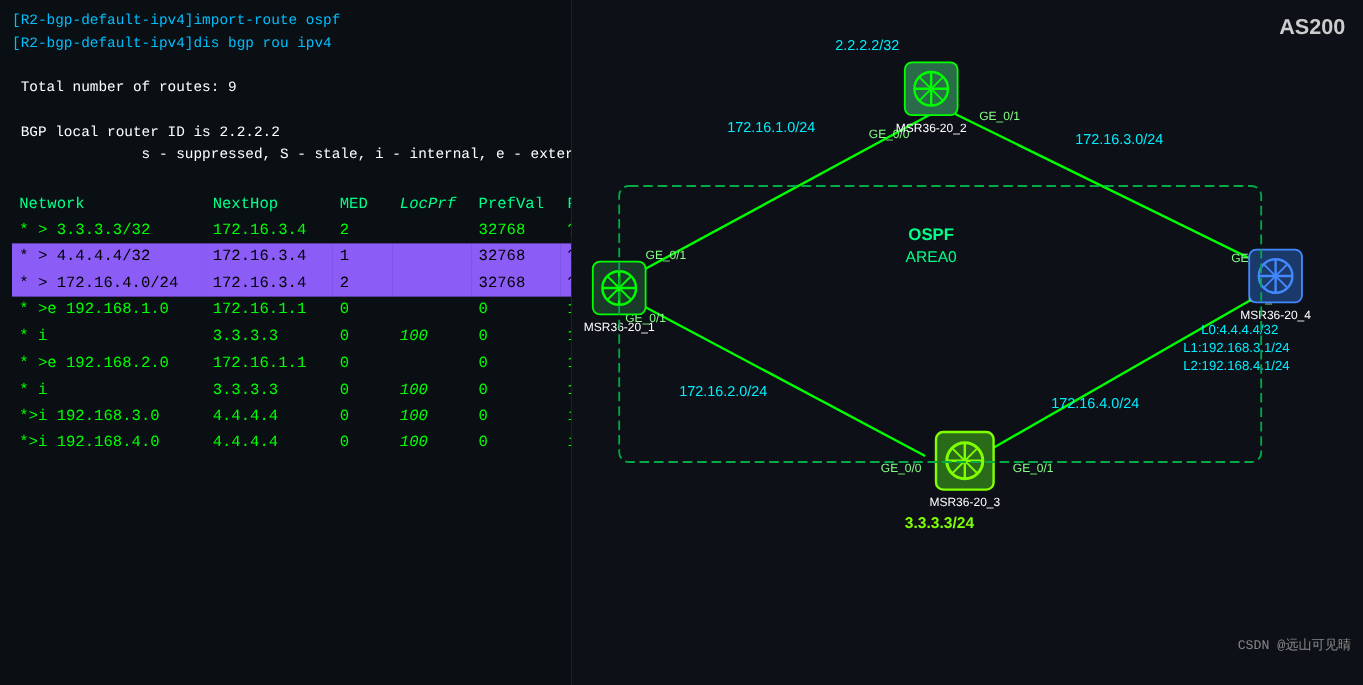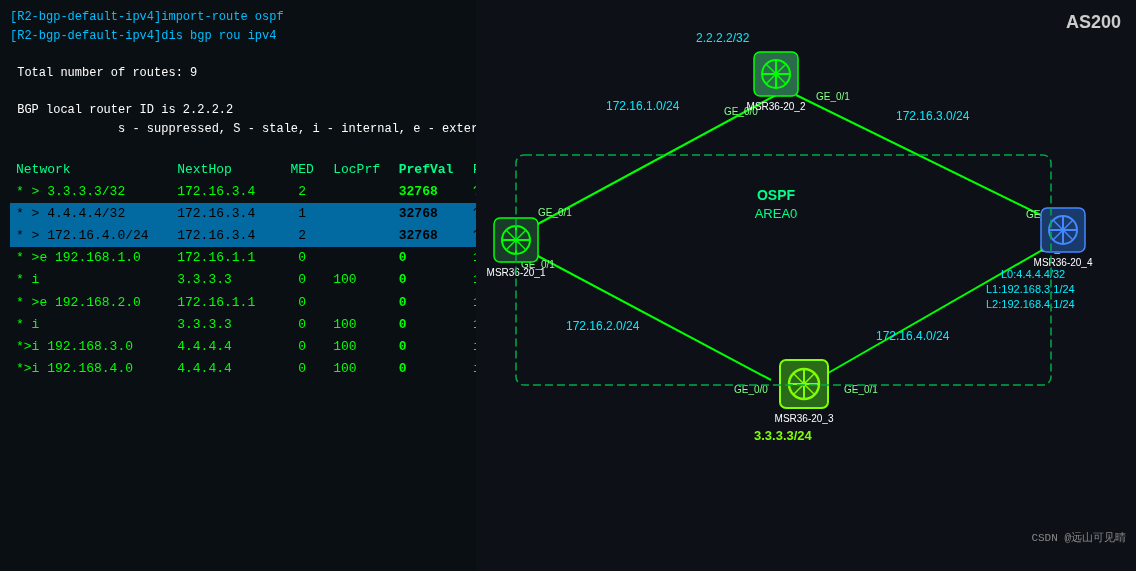--- a/index.html
+++ b/index.html
@@ -67,26 +67,26 @@
       margin-top: 2px;
       width: 100%;
     }
     table.bgp-table td {
       padding: 1px 6px;
       color: #00ff00;
       white-space: nowrap;
     }
     table.bgp-table .col-net { min-width: 115px; }
     table.bgp-table .col-hop { min-width: 95px; }
-    table.bgp-table .col-med { min-width: 45px; text-align: center; }
-    table.bgp-table .col-loc { min-width: 50px; }
-    table.bgp-table .col-prf { min-width: 60px; font-weight: bold; }
+    table.bgp-table .col-med { min-width: 45px; }
+    table.bgp-table .col-loc { min-width: 50px; font-style: italic; }
+    table.bgp-table .col-prf { min-width: 60px; }
     table.bgp-table .col-path { min-width: 50px; }
 
-    .hl { background: #0369a1; color: #000 !important; }
+    .hl { background: #8b5cf6; color: #000 !important; }
     .hl td { color: #000 !important; }
 
   </style>
 </head>
 <body>
 
 <div class="terminal">
   <div class="terminal-text">
     <span class="t-line cmd">[R2-bgp-default-ipv4]import-route ospf</span>
     <span class="t-line cmd">[R2-bgp-default-ipv4]dis bgp rou ipv4</span>

